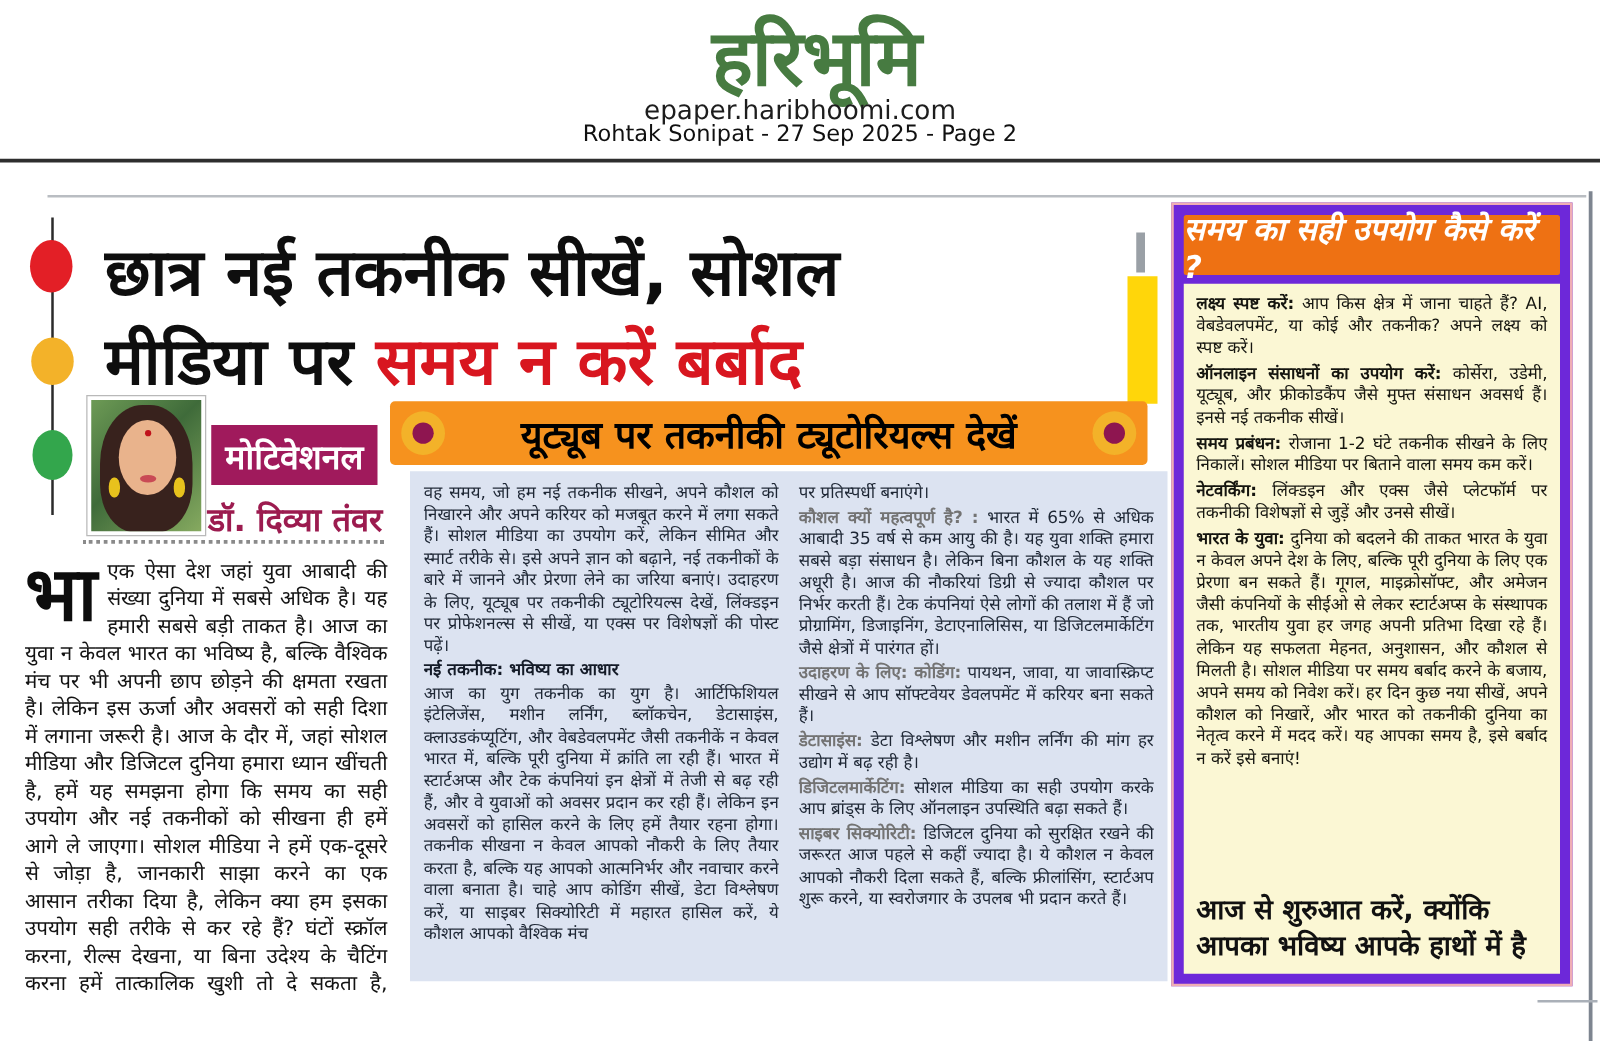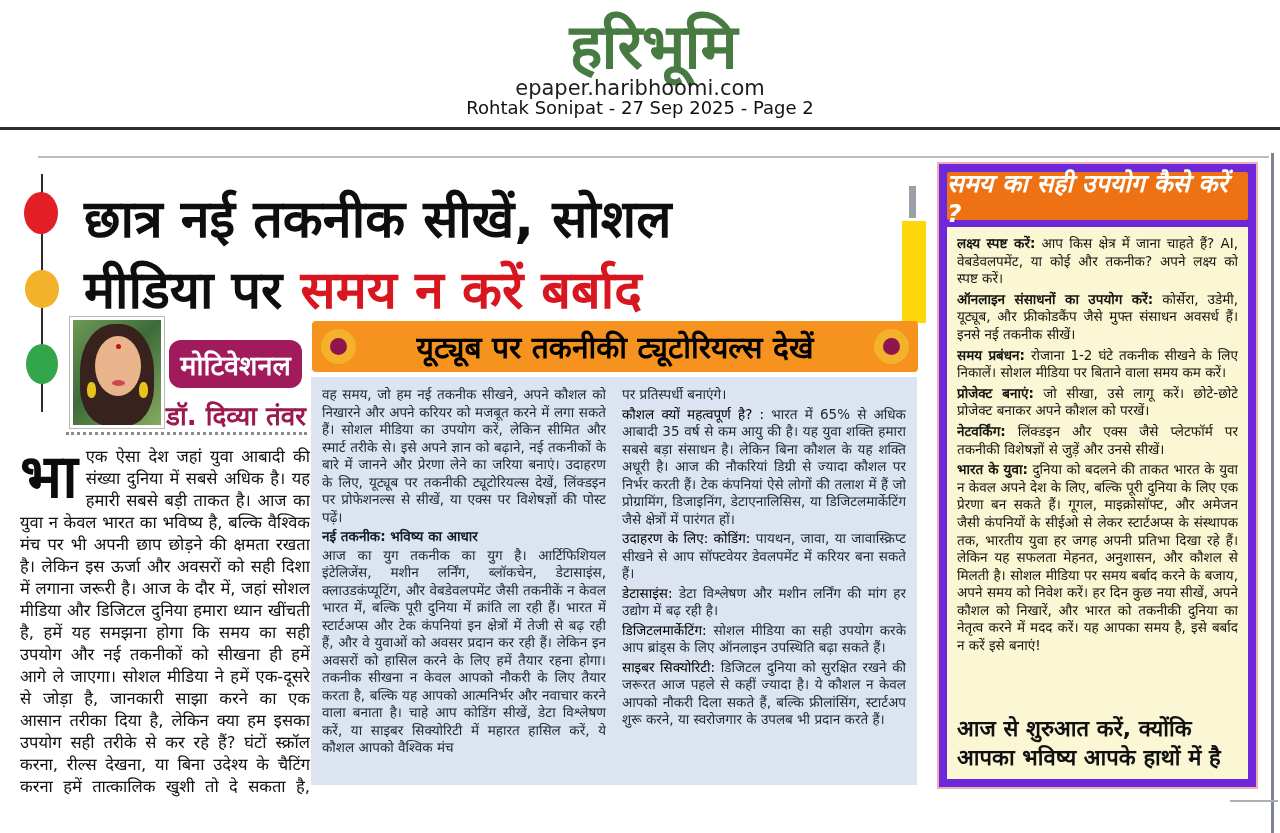--- a/index.html
+++ b/index.html
@@ -47,48 +47,48 @@
   .photo-bindi { position:absolute; left:43px; top:24px; width:5px; height:5px;
     border-radius:50%; background:#c0121b; }
   .photo-lips { position:absolute; left:39px; top:60px; width:13px; height:6px;
     border-radius:50%; background:#c94a55; }
   .photo-earring-l { position:absolute; left:14px; top:62px; width:9px; height:16px;
     border-radius:45%; background:#e8c21d; }
   .photo-earring-r { position:absolute; left:66px; top:62px; width:9px; height:16px;
     border-radius:45%; background:#e8c21d; }
   .tag-box { left:169px; top:340px; width:133px; height:48px;
     background:var(--tag_magenta,#a01a5c); color:#fff; font-size:27px; font-weight:800;
-    display:flex; align-items:center; justify-content:center;border-radius:12px; }
+    display:flex; align-items:center; justify-content:center; }
   .author-name { left:164px; top:397px; width:144px; text-align:center;
     color:var(--author_maroon,#9c1b4f); font-size:26px; font-weight:800; }
   .dotted-rule { left:66px; top:432px; width:241px; border-bottom:3px dotted #8a8a8a; }
 
   
   .lead-col { left:20px; top:446px; width:290px; height:352px; overflow:hidden;
     font-size:16.5px; line-height:22px; text-align:justify; color:#121212; }
   .dropcap { float:left; font-size:60px; line-height:50px; font-weight:900;
     margin:5px 8px 0 0; color:#0c0c0c; }
 
   
   .banner { left:312px; top:321px; width:606px; height:51px;
     background:var(--banner_orange,#f6921e); border-radius:4px;
     display:flex; align-items:center; justify-content:center; }
   .banner-title { color:#000000; font-size:30px; font-weight:800; }
   .banner-dot { position:absolute; top:8px; width:35px; height:35px; border-radius:50%;
     background:var(--dot_yellow,#f3b229); display:flex; align-items:center; justify-content:center; }
   .banner-dot.left { left:9px; } .banner-dot.right { right:9px; }
   .banner-dot-inner { width:17px; height:17px; border-radius:50%;
     background:var(--banner_dot_inner,#8e1550); }
-  .feature-panel { left:311px; top:377px; width:606px; height:408px;
+  .feature-panel { left:328px; top:377px; width:606px; height:408px;
     background:var(--panel_blue,#dce3f1); padding:9px 11px; display:flex; gap:16px; }
   .feature-col { flex:1; overflow:hidden; font-size:13.5px; line-height:17.5px;
     text-align:justify; color:#1d2634; }
   .feature-col p { margin:0 0 2px 0; }
   .feature-col .subhead { font-weight:800; color:#141b28; margin:1px 0; }
-  .feature-col b { font-weight:400; color:#000000; }
+  .feature-col b { font-weight:700; color:#737373; }
 
   
   .sidebar { left:937px; top:162px; width:321px; height:627px;
     border:2px solid var(--sidebar_border,#f0aeb4); background:#6d28d9;
     padding:8px; display:flex; flex-direction:column; }
   .sidebar-header { height:48px; background:var(--sidebar_orange,#ee7113);
     color:#fff; font-size:25px; font-weight:800; font-style:italic;
     display:flex; align-items:center; justify-content:center; margin-bottom:7px;
     border-radius:2px; }
   .sidebar-body { flex:1; background:var(--sidebar_yellow,#fbf7d4);
@@ -198,24 +198,20 @@
         </p>
         <p>
           <b>ऑनलाइन संसाधनों का उपयोग करें:</b>
           <span>कोर्सेरा, उडेमी, यूट्यूब, और फ्रीकोडकैंप जैसे मुफ्त संसाधन अवसर्ध हैं। इनसे नई तकनीक सीखें।</span>
         </p>
         <p>
           <b>समय प्रबंधन:</b>
           <span>रोजाना 1-2 घंटे तकनीक सीखने के लिए निकालें। सोशल मीडिया पर बिताने वाला समय कम करें।</span>
         </p>
         <p>
-          <b>प्रोजेक्ट बनाएं:</b>
-          <span>जो सीखा, उसे लागू करें। छोटे-छोटे प्रोजेक्ट बनाकर अपने कौशल को परखें।</span>
-        </p>
-        <p>
           <b>नेटवर्किंग:</b>
           <span>लिंक्डइन और एक्स जैसे प्लेटफॉर्म पर तकनीकी विशेषज्ञों से जुड़ें और उनसे सीखें।</span>
         </p>
         <p>
           <b>भारत के युवा:</b>
           <span>दुनिया को बदलने की ताकत भारत के युवा न केवल अपने देश के लिए, बल्कि पूरी दुनिया के लिए एक प्रेरणा बन सकते हैं। गूगल, माइक्रोसॉफ्ट, और अमेजन जैसी कंपनियों के सीईओ से लेकर स्टार्टअप्स के संस्थापक तक, भारतीय युवा हर जगह अपनी प्रतिभा दिखा रहे हैं। लेकिन यह सफलता मेहनत, अनुशासन, और कौशल से मिलती है। सोशल मीडिया पर समय बर्बाद करने के बजाय, अपने समय को निवेश करें। हर दिन कुछ नया सीखें, अपने कौशल को निखारें, और भारत को तकनीकी दुनिया का नेतृत्व करने में मदद करें। यह आपका समय है, इसे बर्बाद न करें इसे बनाएं!</span>
         </p>
       </div>
       <div class="closing">
         <div>आज से शुरुआत करें, क्योंकि</div>

